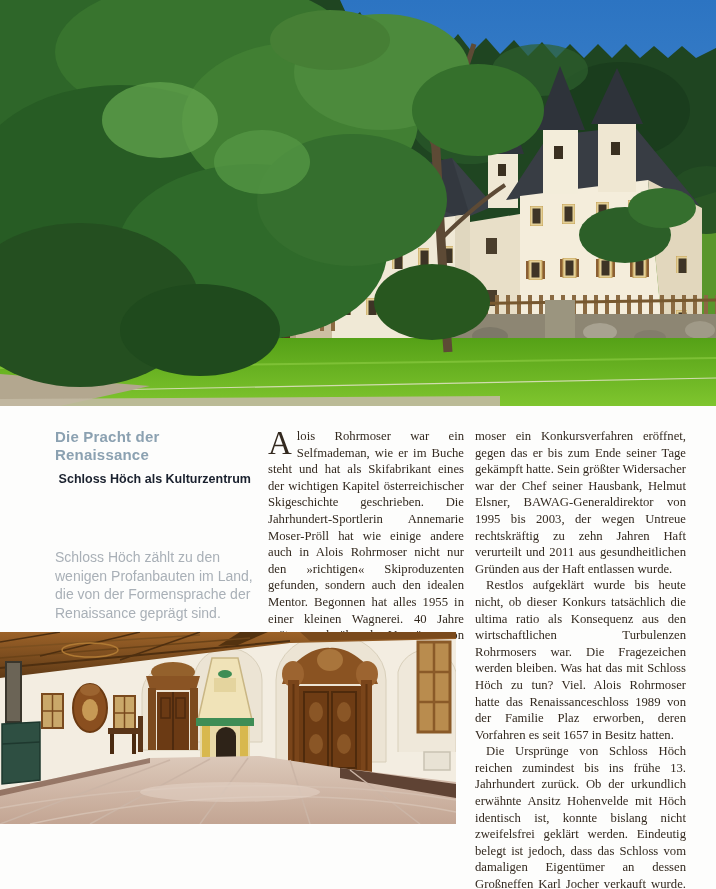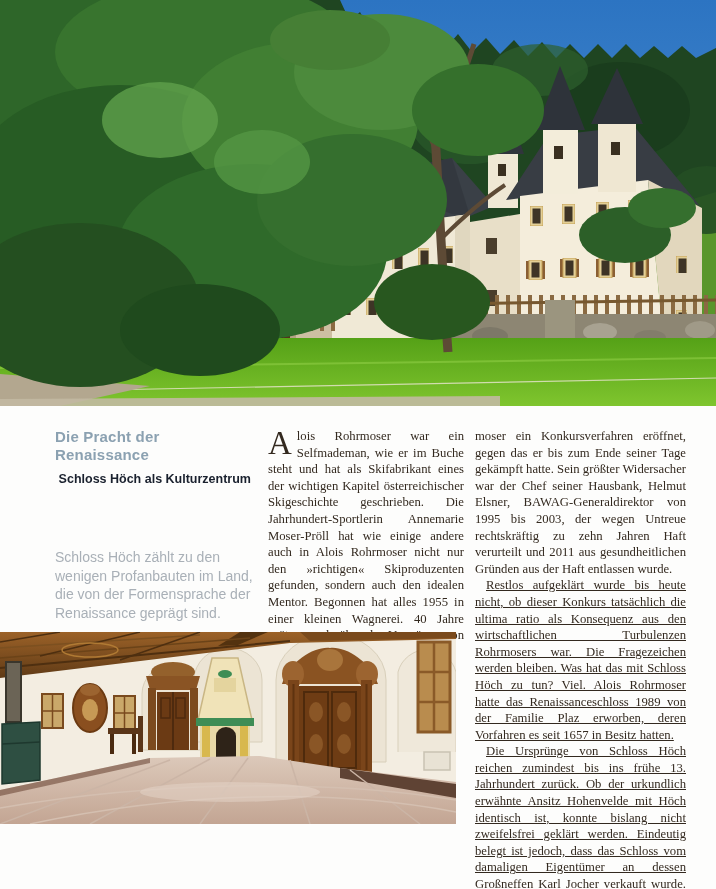--- a/index.html
+++ b/index.html
@@ -20,21 +20,21 @@
     color:var(--dark,#1a212e);line-height:15px;text-align:right;
   }
   .caption{
     position:absolute;left:55px;top:548px;width:198px;margin:0;
     font-family:"Liberation Sans",sans-serif;font-size:14px;line-height:18.5px;
     color:var(--muted,#a9b0b7);
   }
   .col{position:absolute;top:428px;font-size:12.7px;line-height:16.6px;
     color:#33291f;text-align:justify;}
   .col p{margin:0;}
-  .col p.indent{text-indent:11px;text-decoration:underline;}
+  .col p.indent{text-indent:11px;}
   .col-mid{left:268px;width:196px;}
   .col-right{left:475px;width:211px;}
   .dropcap{
     float:left;font-size:33px;line-height:27px;padding:2px 5px 0 0;color:#33291f;
     font-family:"Liberation Serif",serif;
   }
 </style>
 </head>
 <body>
 

